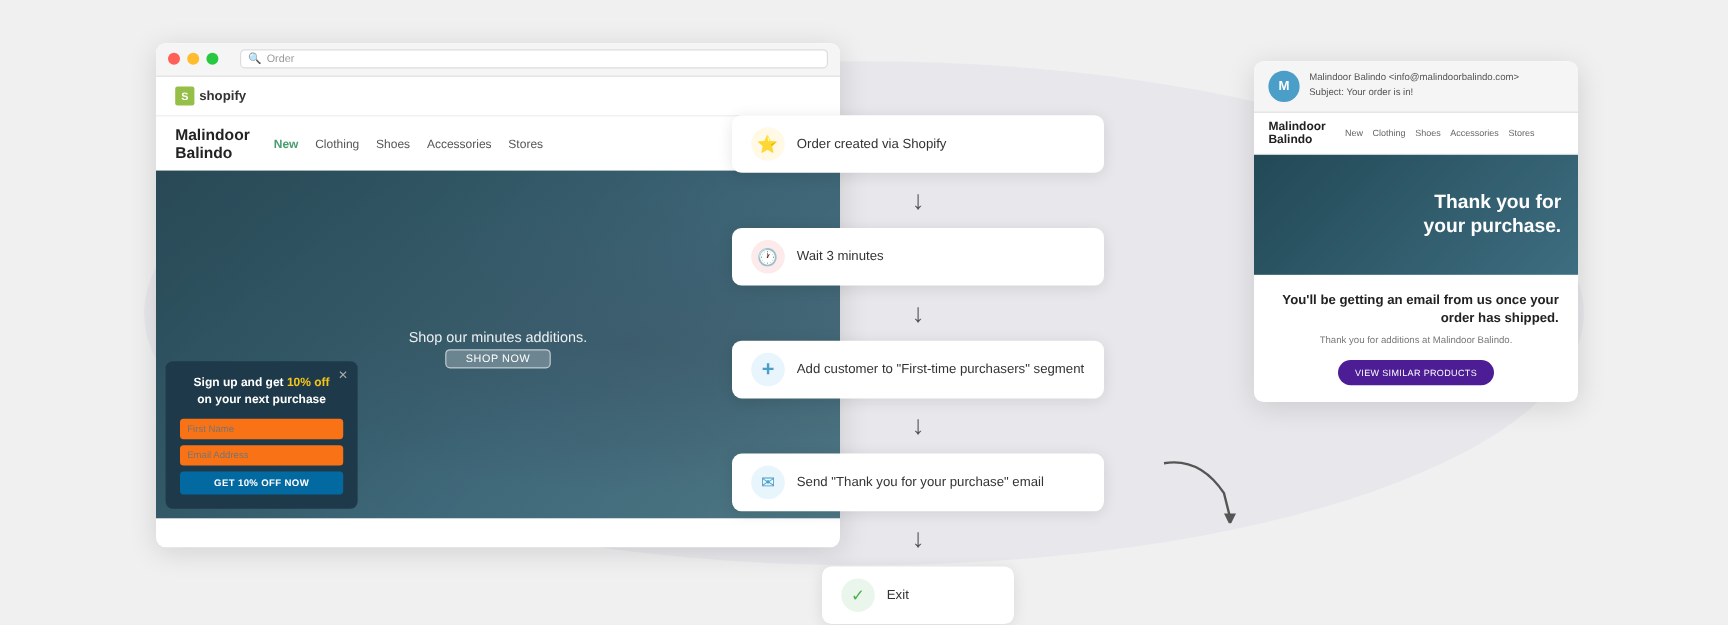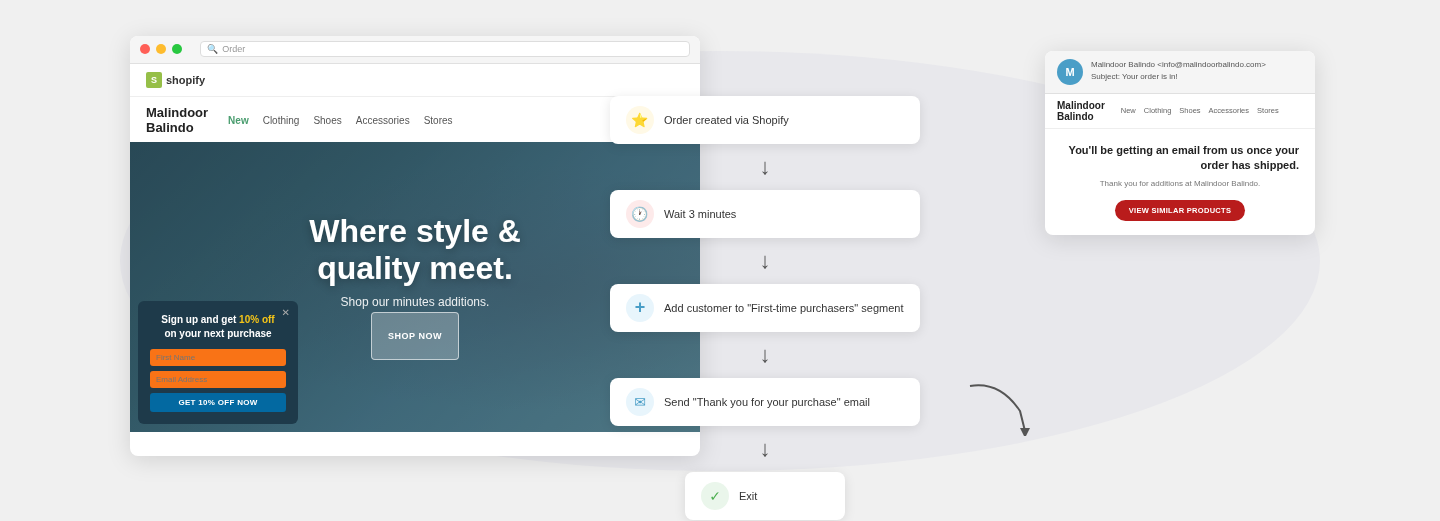--- a/index.html
+++ b/index.html
@@ -174,25 +174,25 @@
     .hero-subtitle {
       font-size: 12px;
       margin-top: 8px;
       opacity: 0.9;
     }
     .hero-btn {
       margin-top: 3px;
       background: rgba(255,255,255,0.25);
       color: #fff;
       border: 1px solid rgba(255,255,255,0.6);
-      padding: 18px 16px;
+      padding: 2px 16px;
       border-radius: 4px;
       font-size: 9px;
       letter-spacing: 0.5px;
-      font-weight: 700;
+      font-weight: 400;
     }
 
     
     .popup {
       position: absolute;
       bottom: 8px;
       left: 8px;
       width: 160px;
       background: #1e3a4a;
       color: #fff;
@@ -389,27 +389,27 @@
     }
     .email-body-sub {
       font-size: 8px;
       color: #777;
       text-align: center;
       margin-bottom: 12px;
     }
     .email-cta {
       display: block;
       margin: 0 auto;
-      background: #b91c1c;
+      background: #4c1d95;
       color: #fff;
       border: none;
       border-radius: 20px;
       padding: 6px 14px;
       font-size: 7.5px;
-      font-weight: 700;
+      font-weight: 400;
       letter-spacing: 0.3px;
       text-align: right;
       cursor: pointer;
     }
 
     
     .hero-image-overlay {
       position: absolute;
       inset: 0;
       background:
@@ -457,21 +457,20 @@
         <span class="cart-icon">🛒</span>
       </div>
     </div>
 
     <div class="hero-section">
       <div class="hero-bg">
         <div class="hero-image-overlay"></div>
         <div class="hero-overlay"></div>
       </div>
       <div class="hero-content">
-        <div class="hero-title">Where style &amp;<br>quality meet.</div>
         <div class="hero-subtitle">Shop our minutes additions.</div>
         <button class="hero-btn">SHOP NOW</button>
       </div>
 
       <div class="popup">
         <span class="popup-close">✕</span>
         <div class="popup-title">
           Sign up and get <span>10% off</span><br>on your next purchase
         </div>
         <input class="popup-input" type="text" placeholder="First Name" style="">
@@ -537,20 +536,24 @@
       <div class="email-brand">Malindoor<br>Balindo</div>
       <div class="email-navlinks">
         <span class="email-navlink">New</span>
         <span class="email-navlink">Clothing</span>
         <span class="email-navlink">Shoes</span>
         <span class="email-navlink">Accessories</span>
         <span class="email-navlink">Stores</span>
       </div>
     </div>
 
+    <div class="email-hero">
+      <div class="email-hero-overlay"></div>
+      <div class="email-hero-text">Thank you for<br>your purchase.</div>
+    </div>
 
     <div class="email-body">
       <div class="email-body-title">You'll be getting an email from us once your order has shipped.</div>
       <div class="email-body-sub">Thank you for additions at Malindoor Balindo.</div>
       <button class="email-cta">VIEW SIMILAR PRODUCTS</button>
     </div>
   </div>
 
 </div>
 

